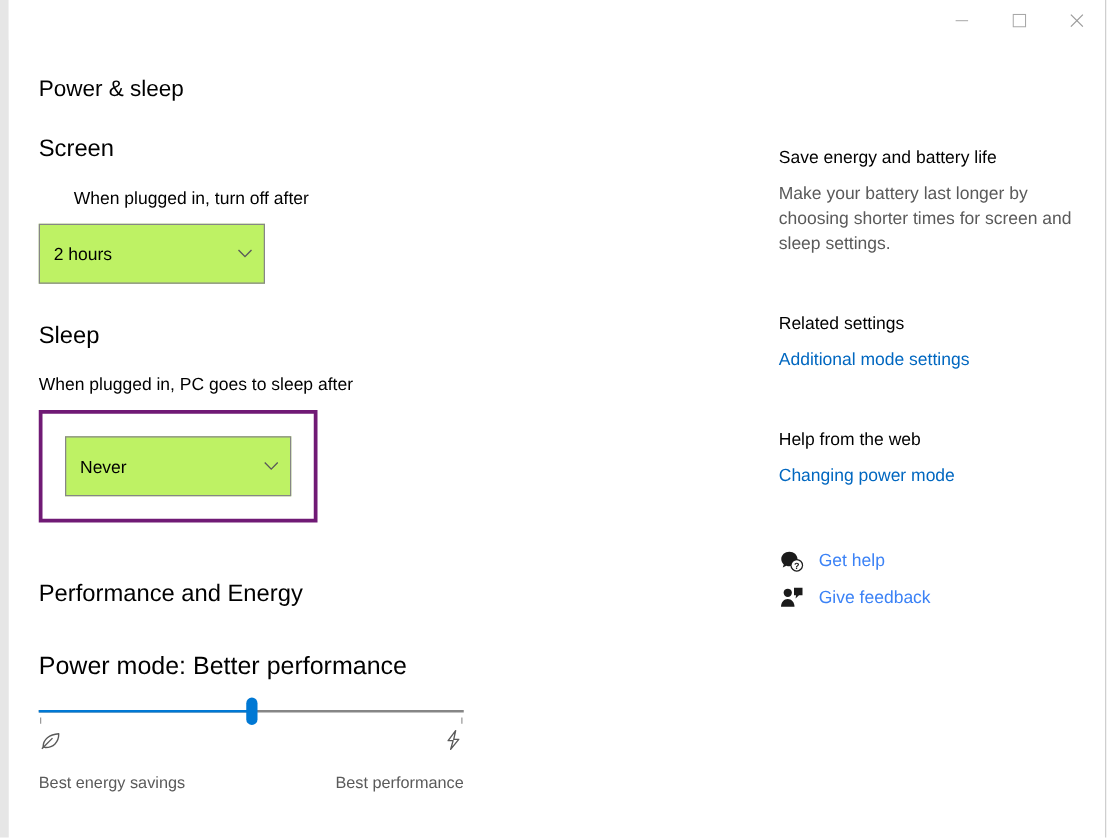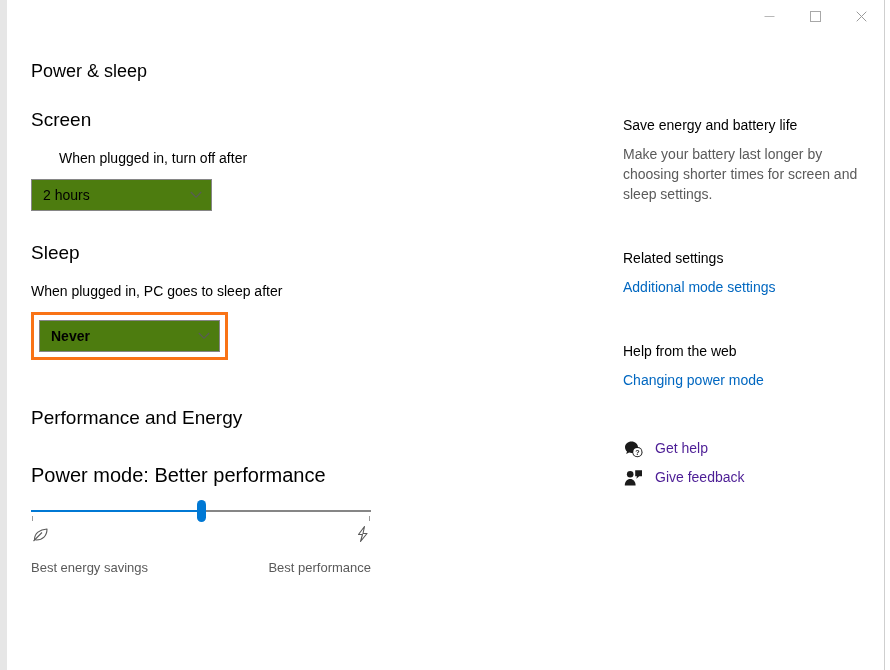--- a/index.html
+++ b/index.html
@@ -123,23 +123,23 @@
     color: #000000;
     margin: 0;
   }
   .fl-screen { padding-top: 17px; margin-left: 28px; }
   .fl-sleep  { padding-top: 17px; }
 
   
   .combo {
     position: relative;
     width: 181px;
-    height: 32px;
+    height: 48px;
     border: 1px solid #868686;
-    background: #4d7c0f;
+    background: #bef264;
     box-sizing: border-box;
     display: flex;
     align-items: center;
     cursor: default;
   }
   .combo-wrap-screen { padding-top: 11px; }
   .combo-wrap-sleep  { padding-top: 11px; }
 
   .combo-value {
     font-size: 14px;
@@ -154,25 +154,24 @@
     width: 30px;
     display: flex;
     align-items: center;
     justify-content: center;
   }
 
   
   .highlight-box {
     position: relative;
     display: inline-block;
-    padding: 5px;
-    border: 3px solid #f97316;
+    padding: 18px;
+    border: 3px solid #701a75;
     box-sizing: content-box;
     line-height: 0;
-    font-weight: bold;
   }
 
   
   .power-mode-label {
     font-size: 20px;
     line-height: 19px;
     color: #000000;
     margin: 0;
     padding-top: 36px;
   }
@@ -280,21 +279,21 @@
     height: 20px;
     margin-right: 12px;
     display: flex;
     align-items: center;
     justify-content: center;
     flex: none;
   }
   .helprow .txt {
     font-size: 14px;
     line-height: 19px;
-    color: #4c1d95;
+    color: #3b82f6;
   }
 </style>
 </head>
 <body>
 
 <div class="window">
 
   <div class="left-rail"></div>
   <div class="right-border"></div>
 

